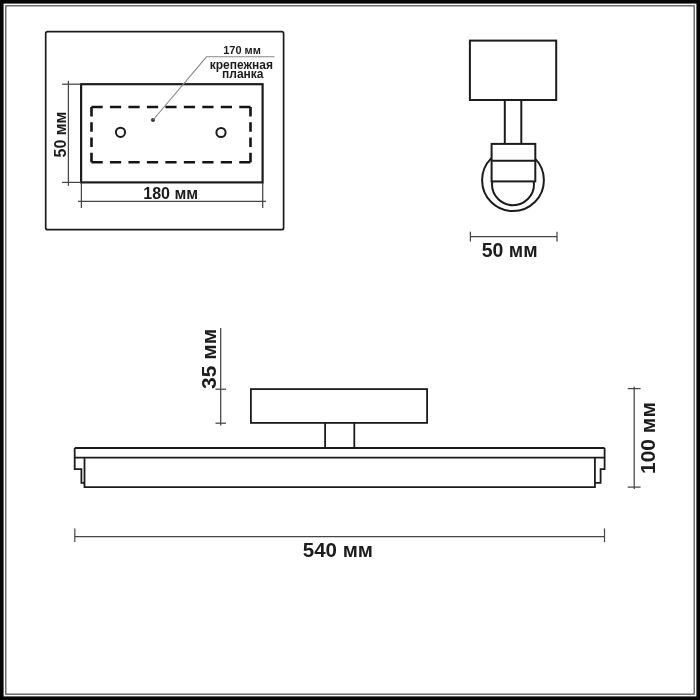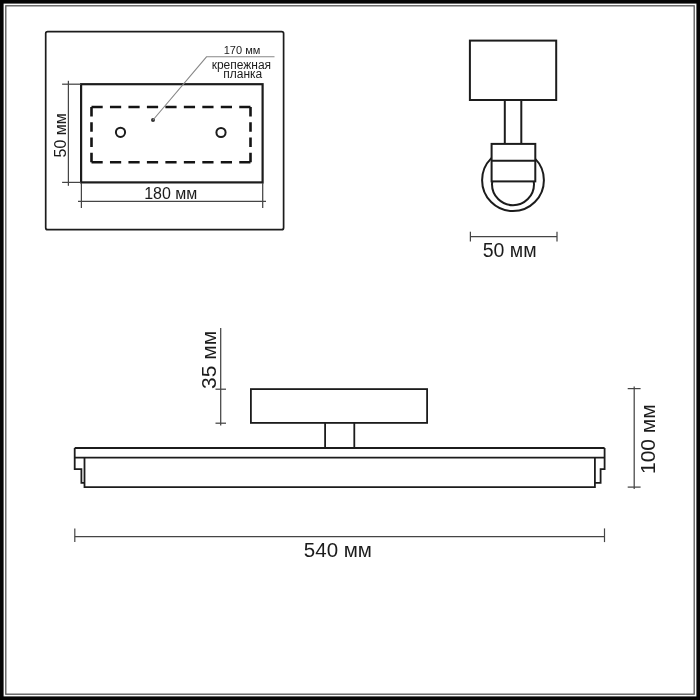--- a/index.html
+++ b/index.html
@@ -1,16 +1,16 @@
 <!DOCTYPE html>
 <html><head>
 <meta charset="utf-8">
 <style>
 html,body{margin:0;padding:0;background:#fff;}
-#canvas{position:relative;width:700px;height:700px;background:#ffffff;overflow:hidden;}
+#canvas{position:relative;width:700px;height:700px;background:#ffffff;overflow:hidden;font-weight:bold;}
 text{font-family:"Liberation Sans",sans-serif;fill:#1c1c1c;}
 </style>
 </head>
 <body>
 <div id="canvas">
 <svg width="700" height="700" viewBox="0 0 700 700">
 
 <rect x="1.8" y="1.8" width="696.4" height="696.4" fill="none" stroke="#050505" stroke-width="3.6"></rect>
 
 <rect x="5.8" y="5.8" width="688.4" height="688.4" fill="none" stroke="#555555" stroke-width="1.3"></rect>

